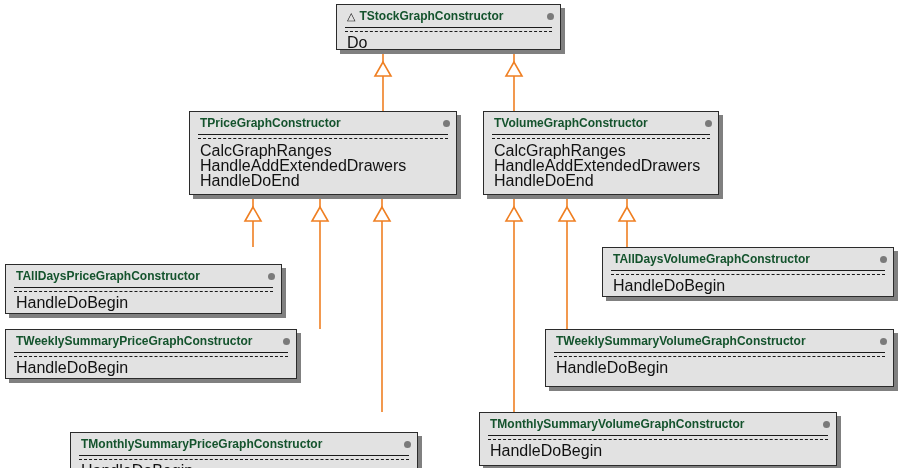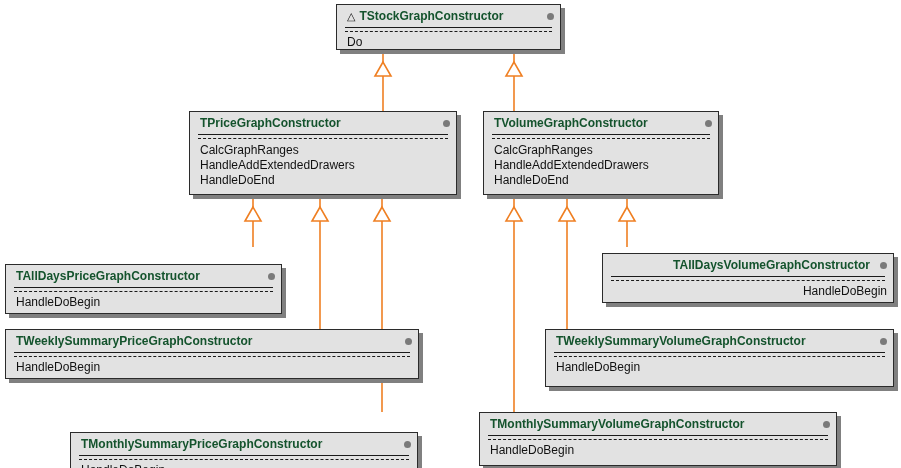--- a/index.html
+++ b/index.html
@@ -63,21 +63,21 @@
   
   .cls .dashrule{
     height:0;
     border-top:1px dashed #1a1a1a;
     margin:3px 8px 0 8px;
   }
   .cls .members{
     padding:4px 0 5px 0;
   }
   .cls .member{
-    font-size:12px;
+    font-size:16px;
     color:#111;
     line-height:15px;
     padding:0 6px 0 10px;
     white-space:nowrap;
   }
   .cls.compact .members{padding:3px 0 4px 0;}
 </style>
 </head>
 <body>
 
@@ -167,21 +167,21 @@
         <div class="hdr">
           <span class="cname">TAllDaysPriceGraphConstructor</span>
           <span class="dot"></span>
         </div>
         <div class="rule"></div>
         <div class="dashrule"></div>
         <div class="members">
           <div class="member">HandleDoBegin</div>
         </div>
       </div>
-      <div class="cls compact" style="left: 5px; top: 329px; width: 414px; height: 50px;">
+      <div class="cls compact" style="left: 5px; top: 329px; width: 292px; height: 50px;">
         <div class="hdr">
           <span class="cname">TWeeklySummaryPriceGraphConstructor</span>
           <span class="dot"></span>
         </div>
         <div class="rule"></div>
         <div class="dashrule"></div>
         <div class="members">
           <div class="member">HandleDoBegin</div>
         </div>
       </div>
@@ -189,21 +189,21 @@
         <div class="hdr">
           <span class="cname">TMonthlySummaryPriceGraphConstructor</span>
           <span class="dot"></span>
         </div>
         <div class="rule"></div>
         <div class="dashrule"></div>
         <div class="members">
           <div class="member">HandleDoBegin</div>
         </div>
       </div>
-      <div class="cls compact" style="left: 602px; top: 253px; width: 292px; height: 50px; text-align: right;">
+      <div class="cls compact" style="left: 602px; top: 247px; width: 292px; height: 50px;">
         <div class="hdr">
           <span class="cname">TAllDaysVolumeGraphConstructor</span>
           <span class="dot"></span>
         </div>
         <div class="rule"></div>
         <div class="dashrule"></div>
         <div class="members">
           <div class="member">HandleDoBegin</div>
         </div>
       </div>

